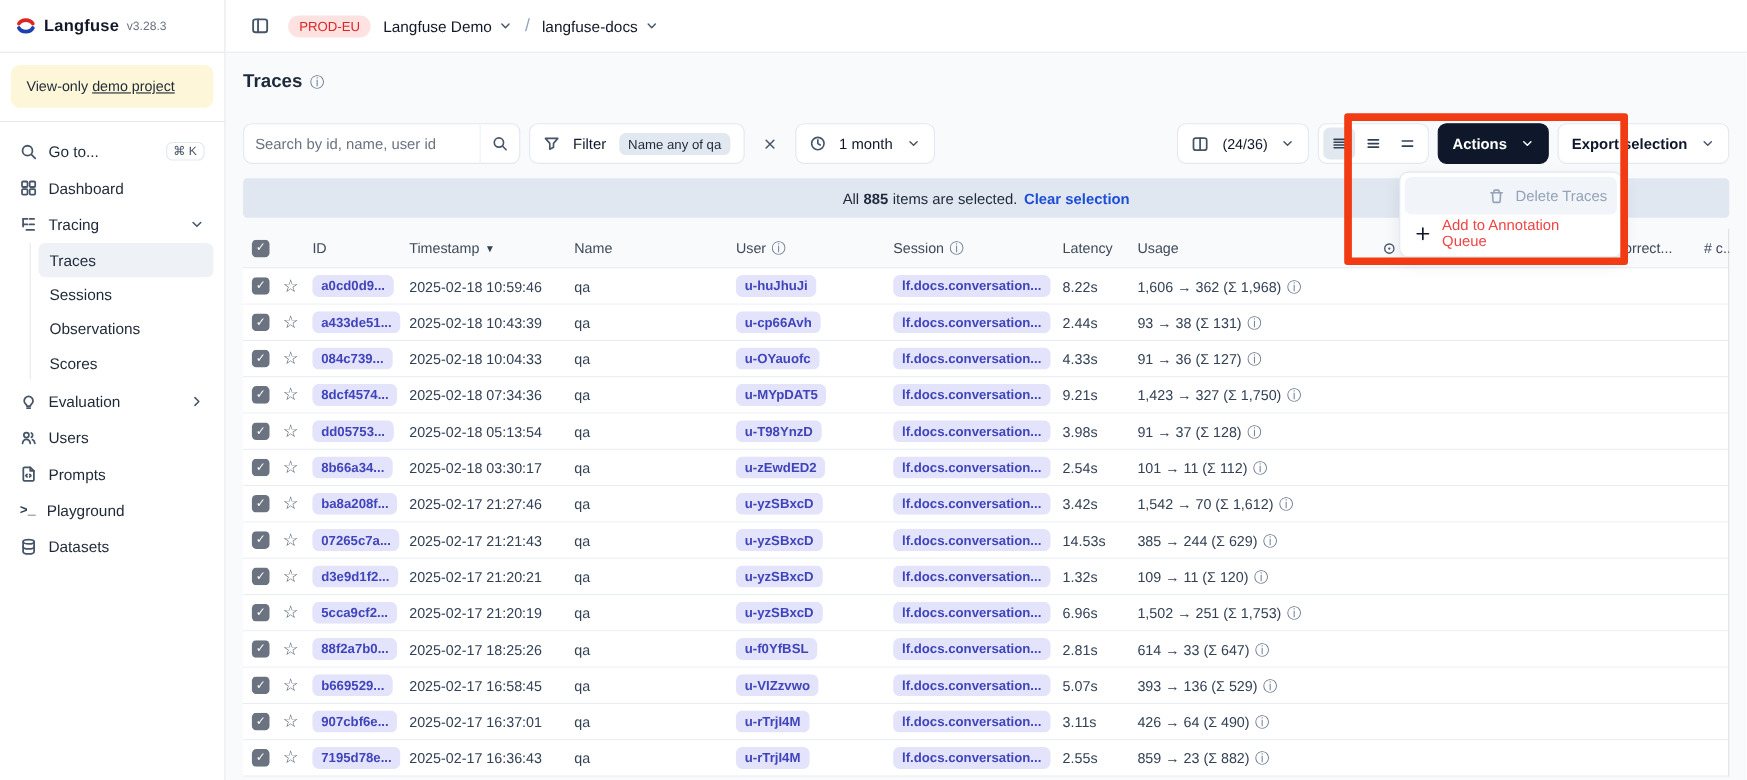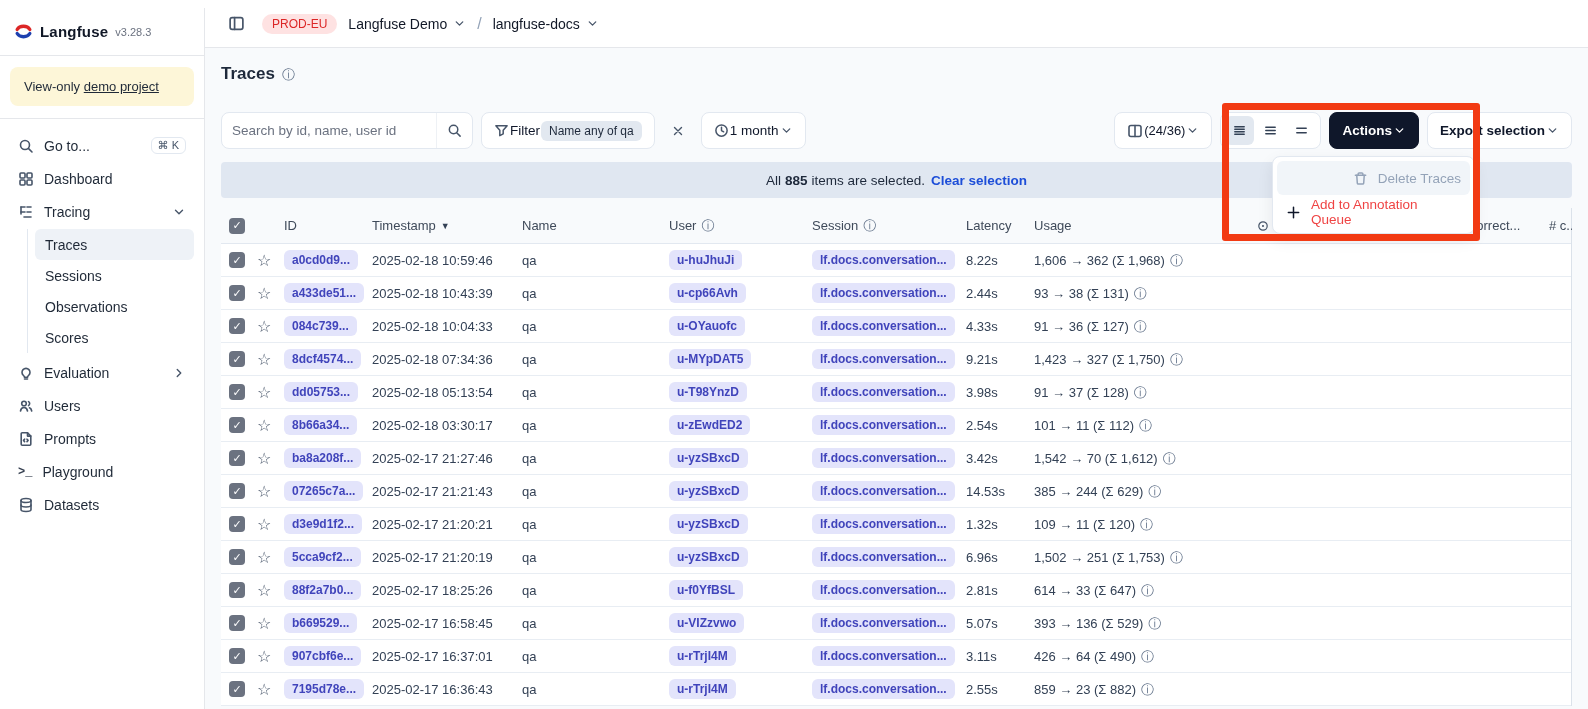--- a/index.html
+++ b/index.html
@@ -2,21 +2,21 @@
 <html><head>
 <meta charset="utf-8">
 <style>
   * { box-sizing: border-box; margin: 0; padding: 0; }
   html,body { width:1588px; height:709px; overflow:hidden; }
   body { font-family:"Liberation Sans", sans-serif; background:#fff; color:#1e293b; position:relative; }
   svg { display:block; }
   .ic { stroke:#475569; fill:none; stroke-width:1.6; stroke-linecap:round; stroke-linejoin:round; }
 
   
-  .sidebar { position:absolute; left:0; top:8px; bottom:0; width:205px; background:#fff; border-right:1px solid #e5e7eb; z-index:10; }
+  .sidebar { position:absolute; left:0; top:0; bottom:0; width:205px; background:#fff; border-right:1px solid #e5e7eb; z-index:10; }
   .side-head { height:48px; display:flex; align-items:center; gap:7px; padding:0 14px; border-bottom:1px solid #e5e7eb; }
   .app-name { font-size:15px; font-weight:700; color:#111827; letter-spacing:.2px; }
   .app-ver { font-size:11px; color:#6b7280; }
   .banner-wrap { padding:11px 10px 12px; border-bottom:1px solid #e5e7eb; }
   .view-banner { background:#fdf6d8; border-radius:8px; padding:12px 14px; font-size:13px; color:#1f2937; }
   .view-banner a { color:#1f2937; text-decoration:underline; cursor:pointer; }
   nav { padding:10px 10px; }
   .nav-item { height:33px; display:flex; align-items:center; gap:10px; padding:0 8px; border-radius:6px; font-size:14px; color:#1f2937; cursor:pointer; }
   .nav-item .grow { flex:1; }
   kbd.kbd { border:1px solid #e2e8f0; border-radius:6px; padding:1px 6px; font-size:11px; color:#475569; font-family:"Liberation Sans",sans-serif; background:#fff; }
@@ -32,21 +32,21 @@
   .crumb { display:flex; align-items:center; gap:6px; font-size:14px; color:#111827; cursor:pointer; }
   .slash { color:#94a3b8; font-size:16px; }
   .content { position:absolute; top:48px; left:0; right:0; bottom:0; background:#f8fafc; }
   .page-head { padding:16px 16px 0; display:flex; align-items:center; gap:7px; }
   .page-title { font-size:17px; font-weight:700; color:#1e293b; }
   .info { color:#64748b; font-size:13px; line-height:1; }
 
   
   .toolbar { margin-top:28px; padding:0 16px; display:flex; justify-content:space-between; align-items:center; }
   .tgroup { display:flex; align-items:center; gap:8px; }
-  .btn { height:37px; display:flex; align-items:center; gap:1px; padding:0 12px; background:#fff; border:1px solid #e2e8f0; border-radius:8px; font-size:13.5px; color:#0f172a; cursor:pointer; white-space:nowrap; }
+  .btn { height:37px; display:flex; align-items:center; gap:12px; padding:0 12px; background:#fff; border:1px solid #e2e8f0; border-radius:8px; font-size:13.5px; color:#0f172a; cursor:pointer; white-space:nowrap; }
   .search-box { width:252px; height:37px; background:#fff; border:1px solid #e2e8f0; border-radius:8px; display:flex; align-items:center; overflow:hidden; }
   .search-box input { flex:1; border:0; outline:none; padding:0 10px; font-size:13.5px; color:#1e293b; font-family:"Liberation Sans",sans-serif; background:transparent; }
   .search-box input::placeholder { color:#6b7280; }
   .search-ic-wrap { width:36px; height:100%; display:flex; align-items:center; justify-content:center; border-left:1px solid #eef1f5; }
   .chip { background:#e2e8f0; border-radius:6px; font-size:12px; padding:3px 8px; color:#1e293b; }
   .icon-btn { width:30px; height:30px; display:flex; align-items:center; justify-content:center; cursor:pointer; border-radius:6px; }
   .toggle-group { height:37px; display:flex; align-items:center; gap:2px; padding:0 4px; background:#fff; border:1px solid #e2e8f0; border-radius:8px; }
   .tg-btn { width:29px; height:29px; display:flex; align-items:center; justify-content:center; border-radius:6px; cursor:pointer; }
   .tg-btn.sel { background:#e2e8f0; }
   .btn-dark { background:#0f172a; border-color:#0f172a; color:#fff; font-weight:700; }

